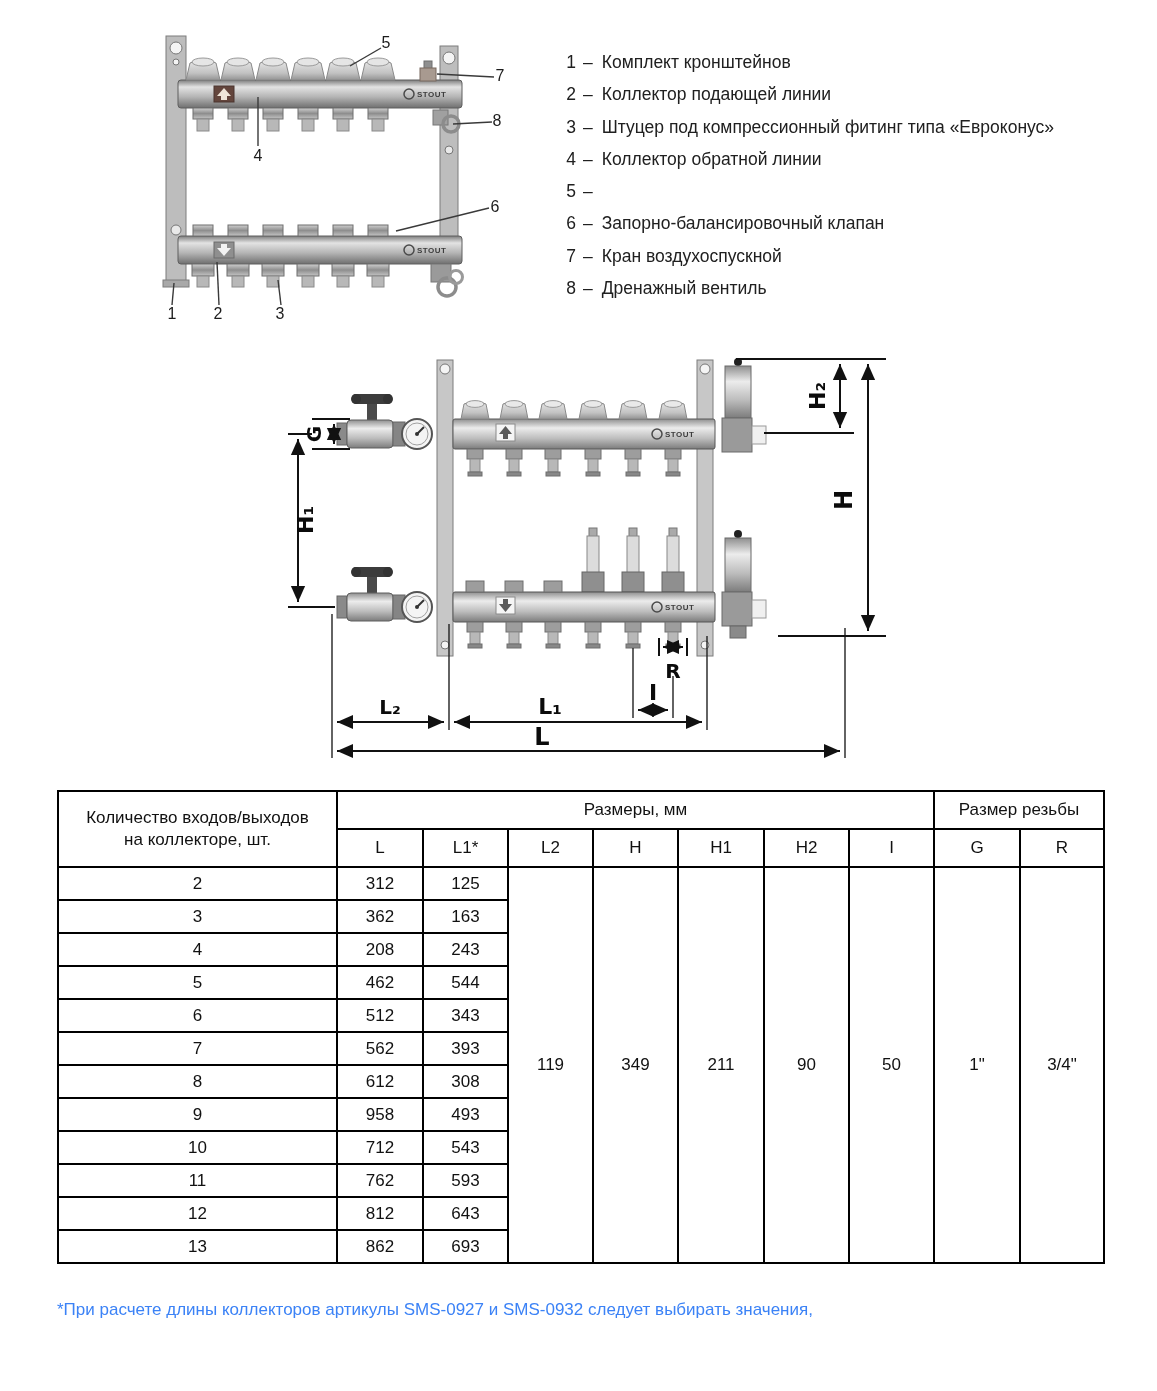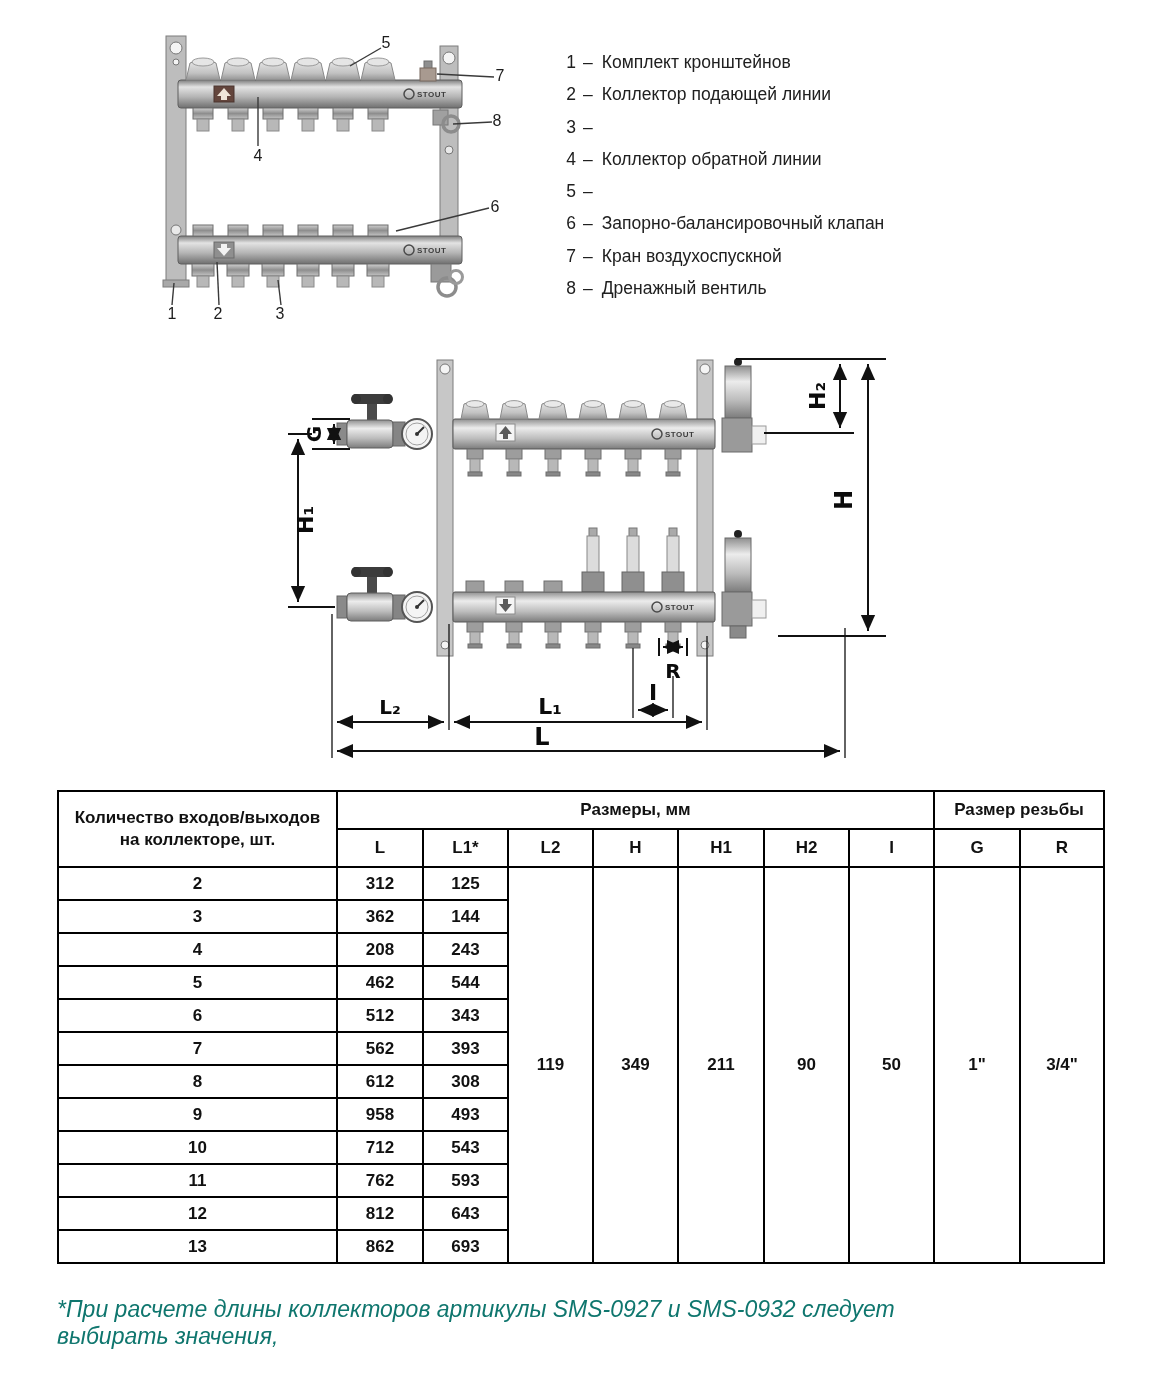--- a/index.html
+++ b/index.html
@@ -11,28 +11,28 @@
   .legend{left:561px;top:53px;width:545px;}
   .legend-item{display:flex;align-items:baseline;font-size:17.5px;line-height:19px;
                margin-bottom:13.3px;color:#202020;}
   .legend-num{width:15px;text-align:right;flex:0 0 auto;}
   .legend-dash{margin:0 9px 0 7px;flex:0 0 auto;}
 
   
   .dim-table{left:57px;top:790px;}
   table{border-collapse:collapse;table-layout:fixed;}
   td,th{border:2px solid #000;text-align:center;vertical-align:middle;
-        font-size:17px;font-weight:bold;padding:0;color:#111;}
+        font-size:17px;font-weight:normal;padding:0;color:#111;}
   .hrow1 td{height:36px;}
   .hrow2 td{height:36px;}
   .drow td{height:31px;}
   .c1head{line-height:22px;}
 
   
-  .footnote{left:57px;top:1296px;width:900px;font-size:23px;line-height:27px;color:#0f766e;font-style:italic;}
+  .footnote{left:57px;top:1296px;width:900px;font-size:17px;line-height:27px;color:#3b82f6;}
 
   
   svg{display:block;}
   svg text{font-family:"Liberation Sans",sans-serif;user-select:none;}
   .callout{font-size:16px;fill:#1c1c1c;}
   .cline{stroke:#3a3a3a;stroke-width:1.4;fill:none;}
   .dim{font-family:"DejaVu Sans",sans-serif;font-weight:bold;fill:#0b0b0b;}
   .dline{stroke:#111;stroke-width:2;fill:none;}
   .tick{stroke:#111;stroke-width:2;fill:none;}
   .refline{stroke:#222;stroke-width:1.4;fill:none;}
@@ -221,20 +221,21 @@
         <span>Комплект кронштейнов</span>
       </div>
     <div class="legend-item">
         <span class="legend-num">2</span>
         <span class="legend-dash">–</span>
         <span>Коллектор подающей линии</span>
       </div>
     <div class="legend-item">
         <span class="legend-num">3</span>
         <span class="legend-dash">–</span>
+        <span>Штуцер под компрессионный фитинг типа «Евроконус»</span>
       </div>
     <div class="legend-item">
         <span class="legend-num">4</span>
         <span class="legend-dash">–</span>
         <span>Коллектор обратной линии</span>
       </div>
     <div class="legend-item">
         <span class="legend-num">5</span>
         <span class="legend-dash">–</span>
       </div>
@@ -556,21 +557,21 @@
           <td rowspan="12">349</td>
           <td rowspan="12">211</td>
           <td rowspan="12">90</td>
           <td rowspan="12">50</td>
           <td rowspan="12">1"</td>
           <td rowspan="12">3/4"</td>
         </tr>
         <tr class="drow">
             <td>3</td>
             <td>362</td>
-            <td>144</td>
+            <td>163</td>
           </tr>
         <tr class="drow">
             <td>4</td>
             <td>208</td>
             <td>243</td>
           </tr>
         <tr class="drow">
             <td>5</td>
             <td>462</td>
             <td>544</td>

